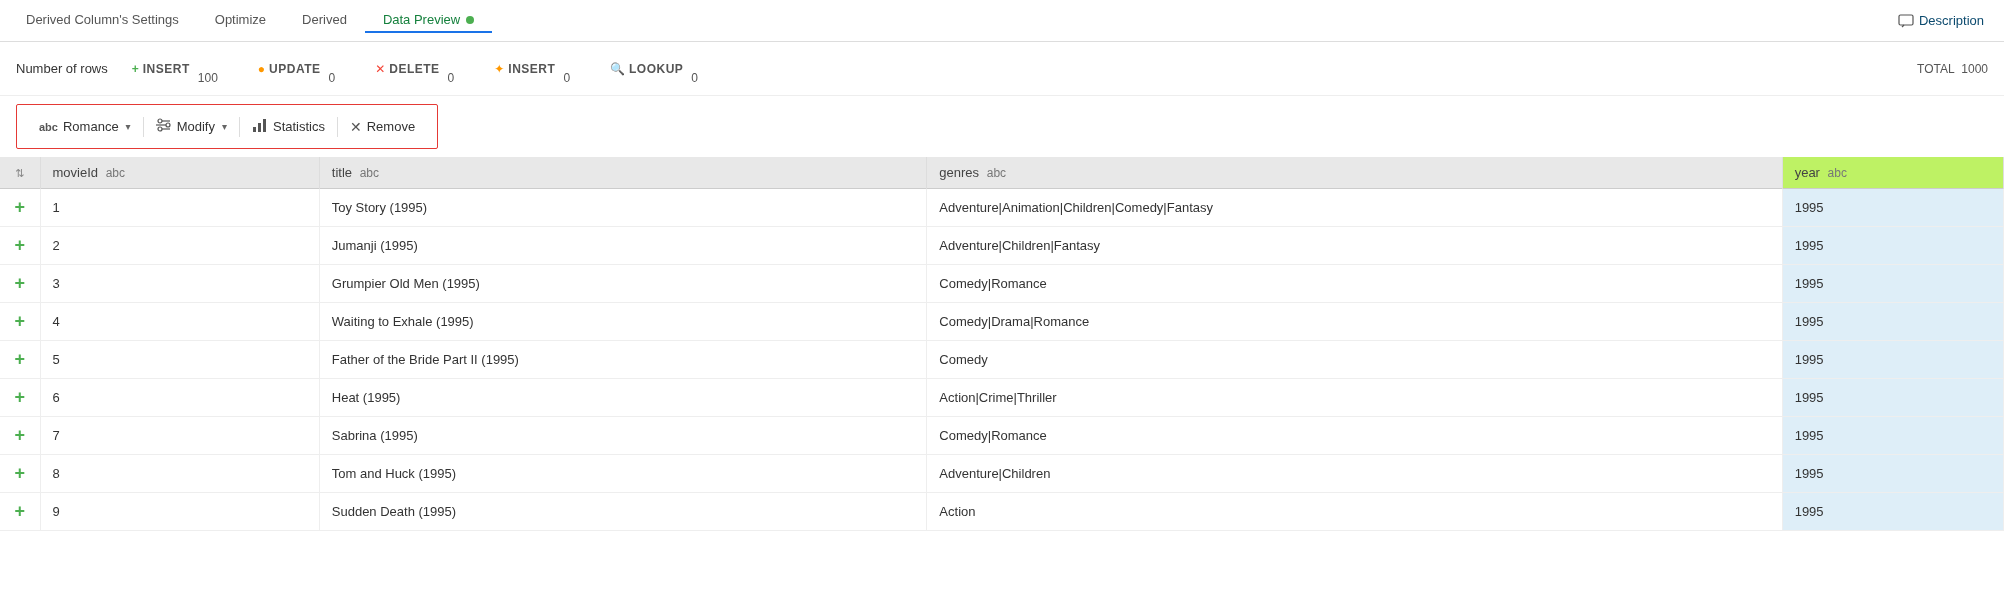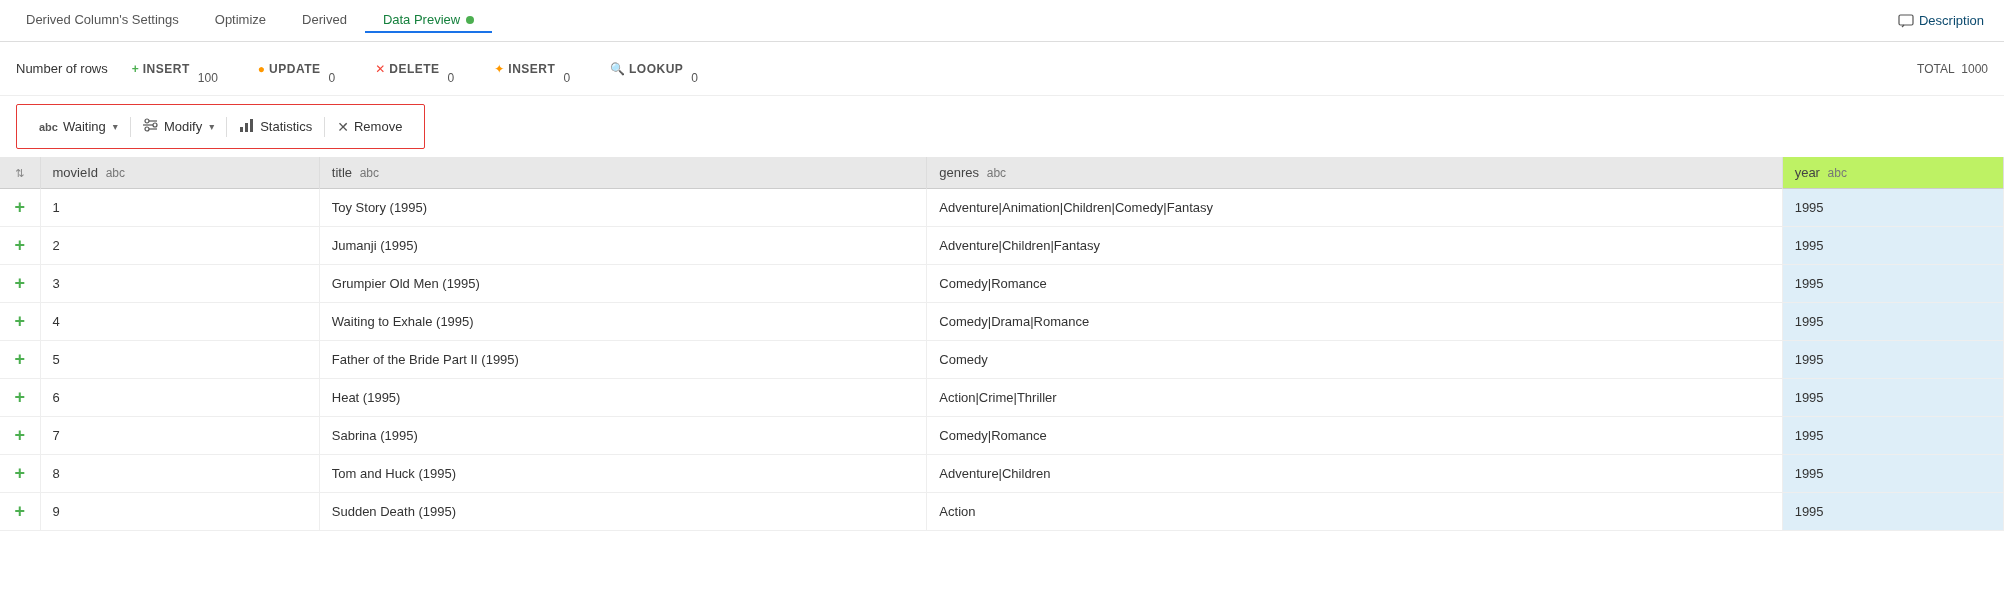--- a/index.html
+++ b/index.html
@@ -221,21 +221,21 @@
     <span class="stats-item-count">0</span>
   </div>
   <div class="stats-total">
     <span>TOTAL</span>&nbsp;&nbsp;<span>1000</span>
   </div>
 </div>
 
 <div class="toolbar">
   <div class="toolbar-btn">
     <span class="icon-abc">abc</span>
-    <span>Waiting</span>
+    <span>Romance</span>
     <span class="chevron">▾</span>
   </div>
   <div class="toolbar-divider"></div>
   <div class="toolbar-btn">
     <span class="icon-modify">
       <svg width="16" height="16" viewBox="0 0 16 16" fill="none">
         <circle cx="4" cy="4" r="2" stroke="#555" stroke-width="1.2"></circle>
         <circle cx="12" cy="8" r="2" stroke="#555" stroke-width="1.2"></circle>
         <circle cx="4" cy="12" r="2" stroke="#555" stroke-width="1.2"></circle>
         <line x1="6" y1="4" x2="14" y2="4" stroke="#555" stroke-width="1.2"></line>

